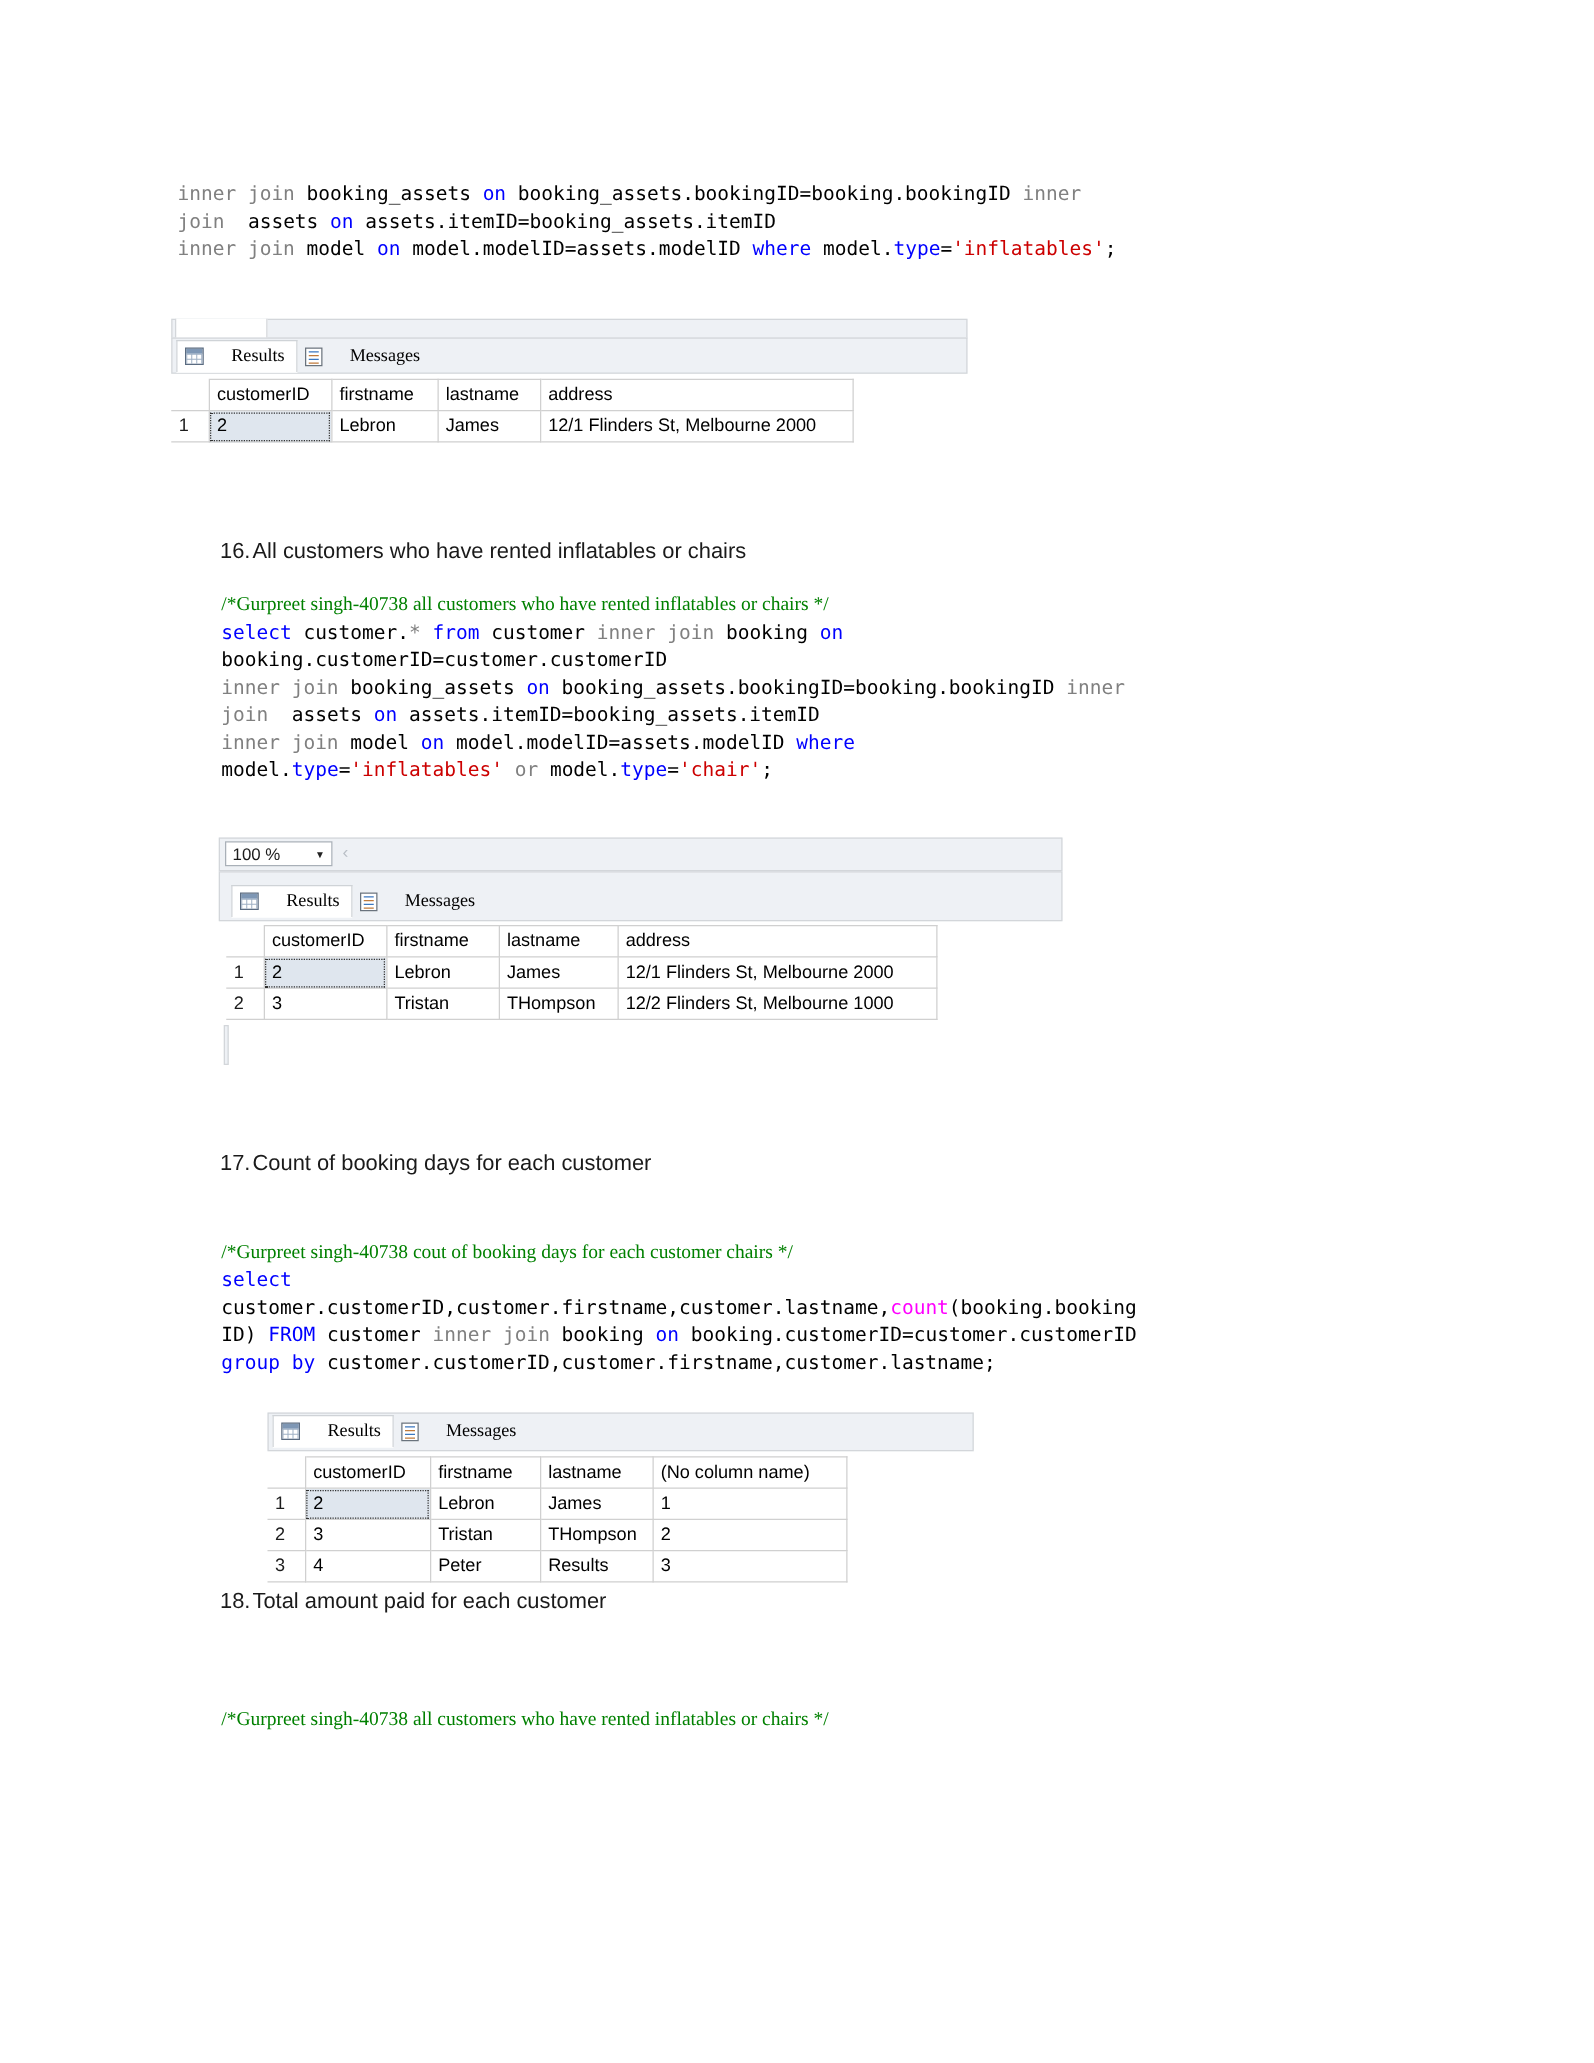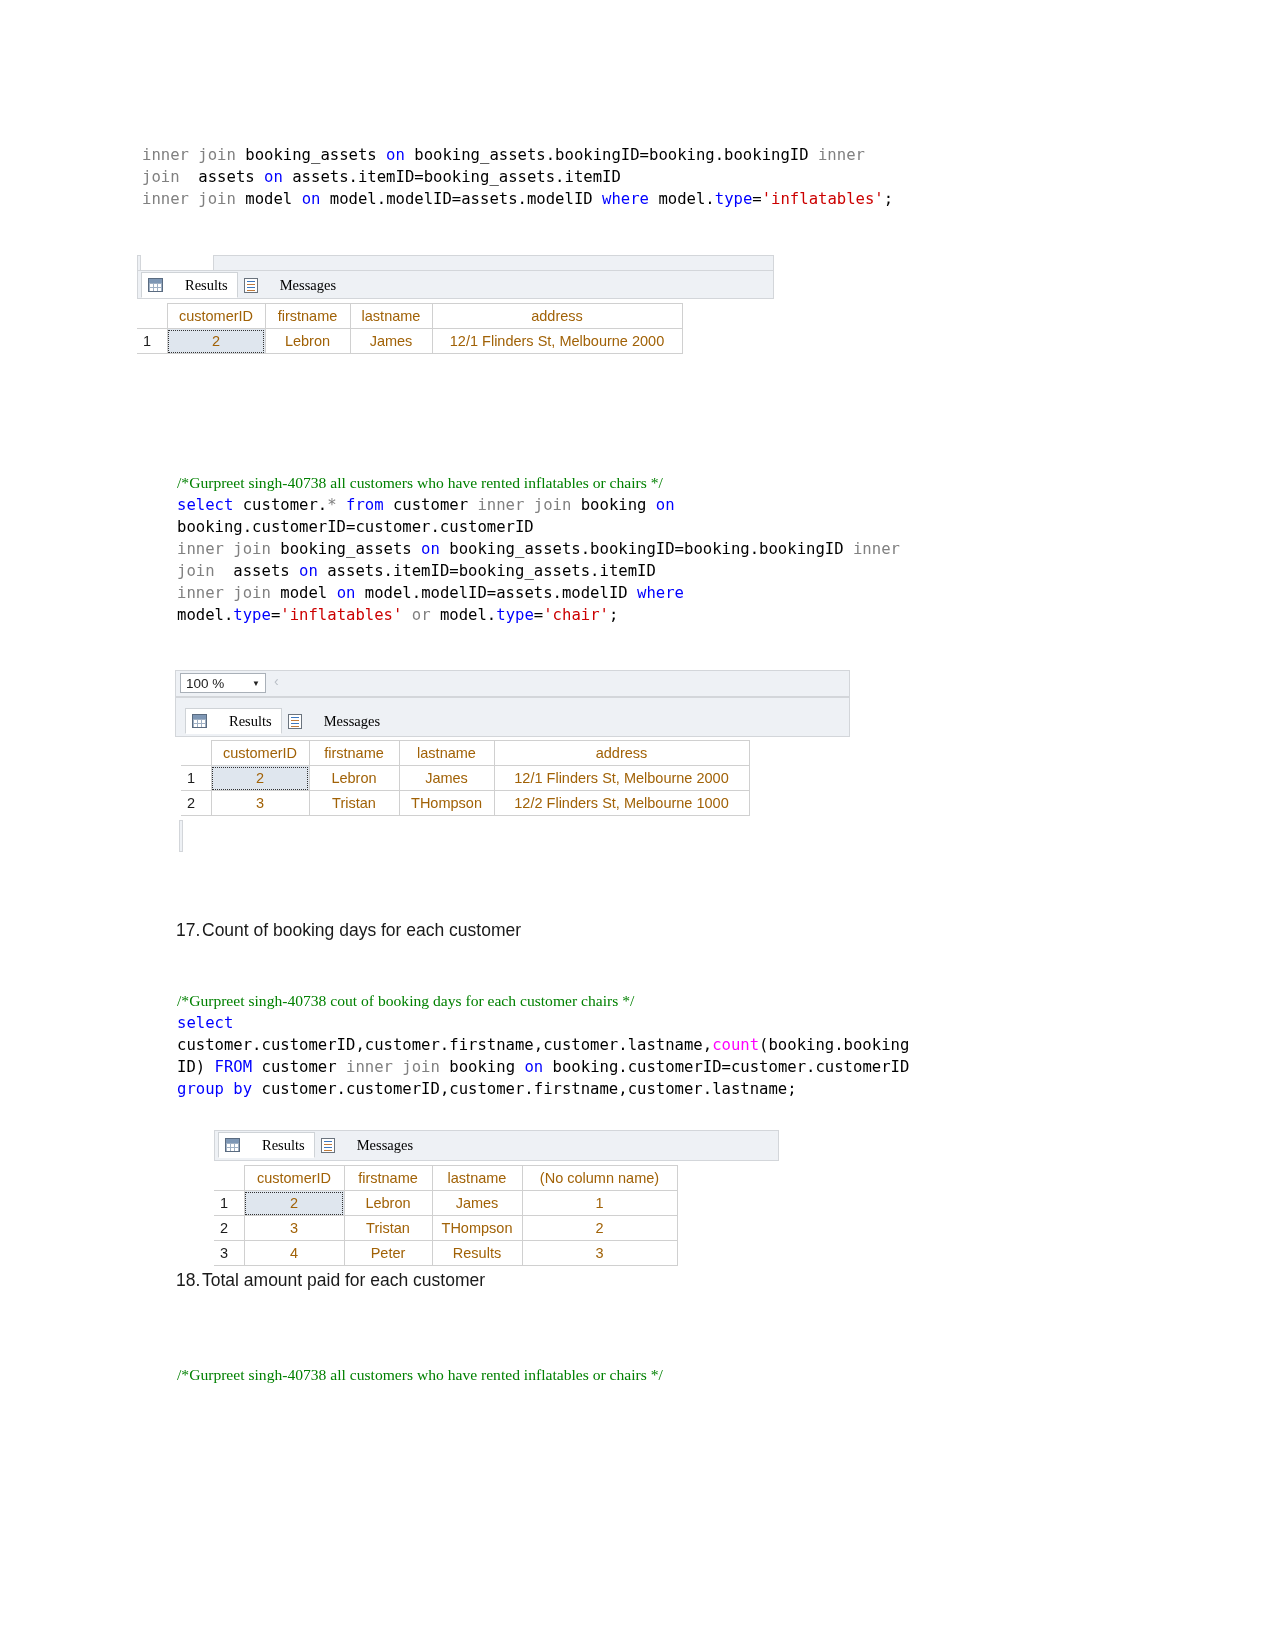--- a/index.html
+++ b/index.html
@@ -141,24 +141,24 @@
   
   .rgrid {
     position: absolute;
     border-collapse: collapse;
     font-size: 14.5px;
     background: #ffffff;
   }
   .rgrid td, .rgrid th {
     border: 1px solid #d0d0d0;
     padding: 2px 6px;
-    text-align: center;
+    text-align: left;
     font-weight: normal;
     white-space: nowrap;
-    color: #a16207;
+    color: #000000;
     background: #ffffff;
     height: 25px;
     box-sizing: border-box;
   }
   .rgrid th { background: #ffffff; }
   .rgrid td.rownum, .rgrid th.corner {
     width: 30px;
     text-align: left;
     border-left: none;
     color: #1c1c1c;
@@ -222,20 +222,23 @@
             <td class="rownum">1</td>
             <td class="selcell">2</td>
             <td>Lebron</td>
             <td>James</td>
             <td>12/1 Flinders St, Melbourne 2000</td>
           </tr>
         </tbody>
       </table>
   </div>
 
+  <div class="heading" style="left:176px; top:430px;">
+    <span class="num">16.</span><span>All customers who have rented inflatables or chairs</span>
+  </div>
 
   <div class="code" id="code-16" style="left:177px; top:472px;"><div><span class="cmt">/*Gurpreet singh-40738 all customers who have rented inflatables or chairs */</span></div><div><span class="kw">select </span><span class="plain">customer.</span><span class="grey">*</span><span class="plain"> </span><span class="kw">from </span><span class="plain">customer </span><span class="grey">inner join </span><span class="plain">booking </span><span class="kw">on</span></div><div><span class="plain">booking.customerID=customer.customerID</span></div><div><span class="grey">inner join </span><span class="plain">booking_assets </span><span class="kw">on </span><span class="plain">booking_assets.bookingID=booking.bookingID </span><span class="grey">inner</span></div><div><span class="grey">join  </span><span class="plain">assets </span><span class="kw">on </span><span class="plain">assets.itemID=booking_assets.itemID</span></div><div><span class="grey">inner join </span><span class="plain">model </span><span class="kw">on </span><span class="plain">model.modelID=assets.modelID </span><span class="kw">where</span></div><div><span class="plain">model.</span><span class="kw">type</span><span class="plain">=</span><span class="str">'inflatables'</span><span class="grey"> or </span><span class="plain">model.</span><span class="kw">type</span><span class="plain">=</span><span class="str">'chair'</span><span class="plain">;</span></div></div>
 
   <div>
     <div class="ssms-strip" style="position:absolute; left:175px; top:670px; width:675px; height:27px;"></div>
 
     <div class="zoombar" style="left:180px; top:673px;">
       <div class="zoom-combo">
         <span>100 %</span>
         <span class="caret">▼</span>

